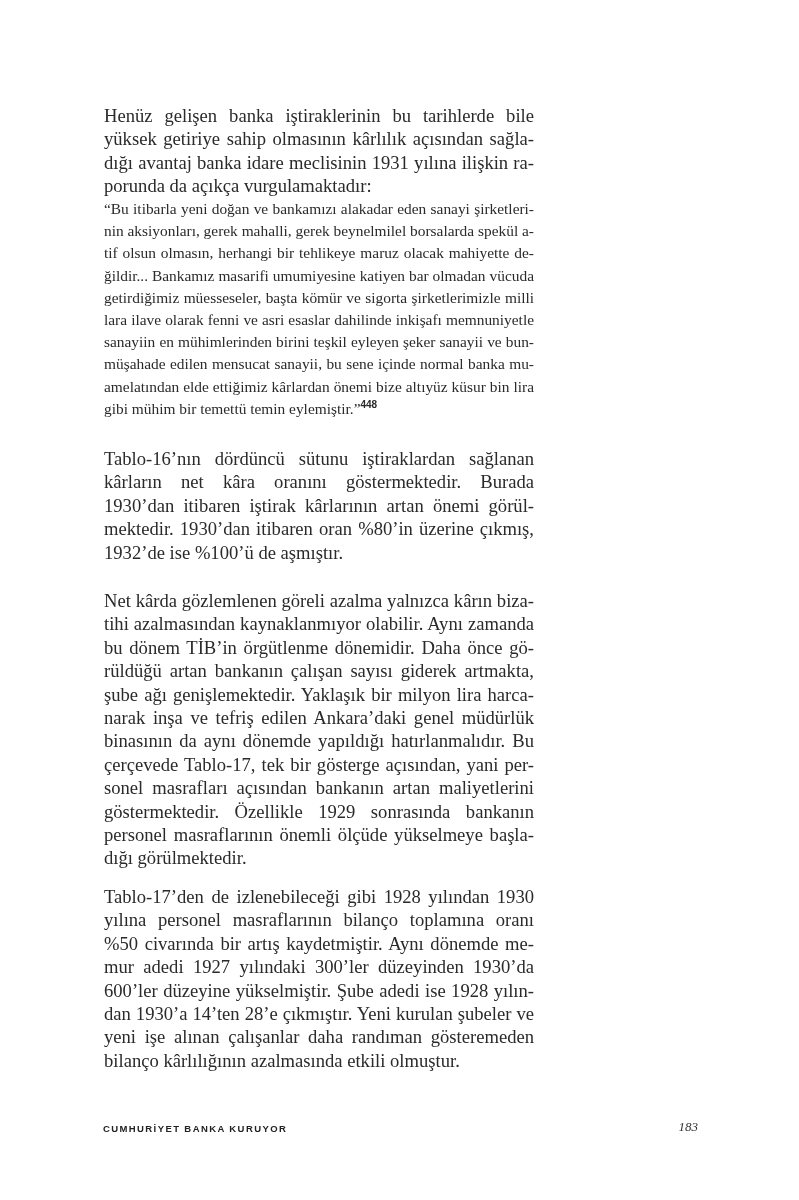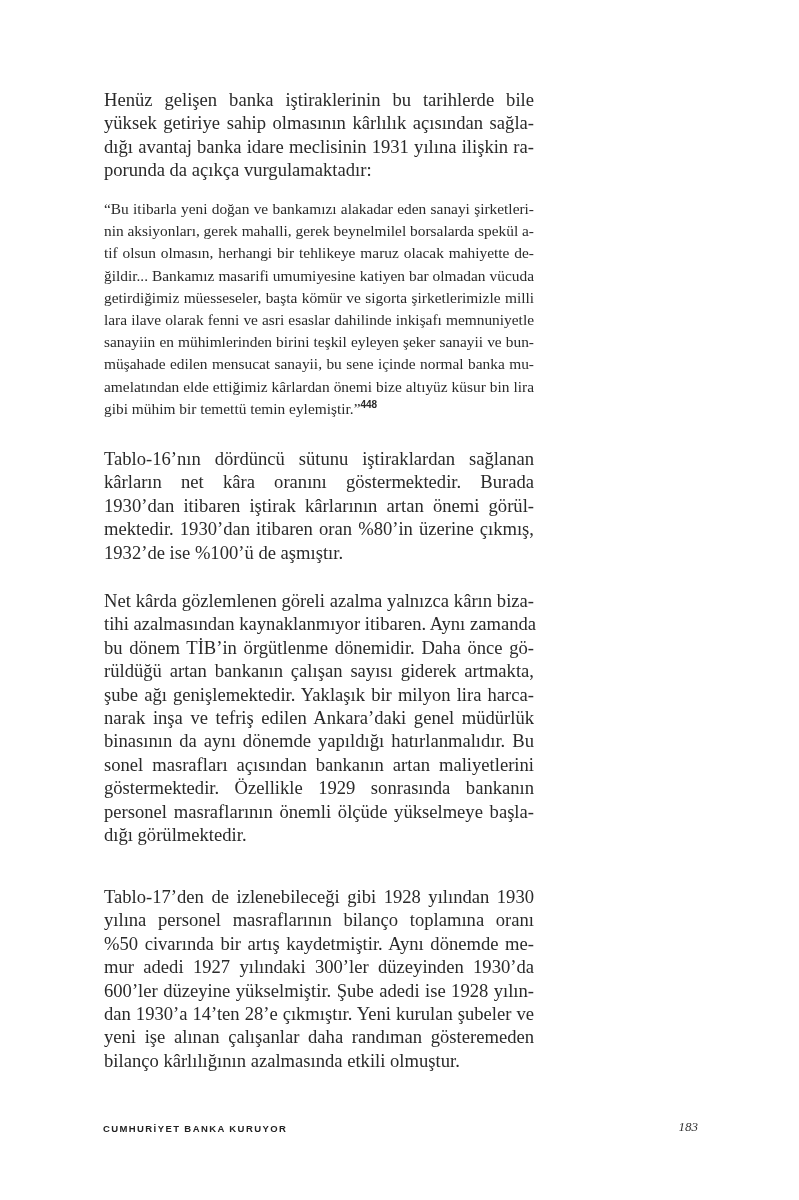--- a/index.html
+++ b/index.html
@@ -49,21 +49,21 @@
       height: 22.2px;
     }
     .footnote-ref {
       font-family: "Liberation Sans", "DejaVu Sans", sans-serif;
       font-weight: bold;
       font-size: 10px;
       vertical-align: super;
       margin-left: 0;
       line-height: 0;
     }
-    #intro { top: 88px; }
+    #intro { top: 104px; }
     #quote { top: 198px; }
     #para2 { top: 447px; }
     #para3 { top: 589px; }
     #para4 { top: 885px; }
     .footer-title {
       position: absolute;
       left: 103px;
       top: 1123px;
       font-family: "Liberation Sans", "DejaVu Sans", sans-serif;
       font-weight: bold;
@@ -109,26 +109,27 @@
   <div class="text-block body-text" id="para2">
     <span class="line">Tablo-16’nın dördüncü sütunu iştiraklardan sağlanan</span>
     <span class="line">kârların net kâra oranını göstermektedir. Burada</span>
     <span class="line">1930’dan itibaren iştirak kârlarının artan önemi görül-</span>
     <span class="line">mektedir. 1930’dan itibaren oran %80’in üzerine çıkmış,</span>
     <span class="line last">1932’de ise %100’ü de aşmıştır.</span>
   </div>
 
   <div class="text-block body-text" id="para3">
     <span class="line">Net kârda gözlemlenen göreli azalma yalnızca kârın biza-</span>
-    <span class="line">tihi azalmasından kaynaklanmıyor itibaren. Aynı zamanda</span>
+    <span class="line">tihi azalmasından kaynaklanmıyor olabilir. Aynı zamanda</span>
     <span class="line">bu dönem TİB’in örgütlenme dönemidir. Daha önce gö-</span>
     <span class="line">rüldüğü artan bankanın çalışan sayısı giderek artmakta,</span>
     <span class="line">şube ağı genişlemektedir. Yaklaşık bir milyon lira harca-</span>
     <span class="line">narak inşa ve tefriş edilen Ankara’daki genel müdürlük</span>
     <span class="line">binasının da aynı dönemde yapıldığı hatırlanmalıdır. Bu</span>
+    <span class="line">çerçevede Tablo-17, tek bir gösterge açısından, yani per-</span>
     <span class="line">sonel masrafları açısından bankanın artan maliyetlerini</span>
     <span class="line">göstermektedir. Özellikle 1929 sonrasında bankanın</span>
     <span class="line">personel masraflarının önemli ölçüde yükselmeye başla-</span>
     <span class="line last">dığı görülmektedir.</span>
   </div>
 
   <div class="text-block body-text" id="para4">
     <span class="line">Tablo-17’den de izlenebileceği gibi 1928 yılından 1930</span>
     <span class="line">yılına personel masraflarının bilanço toplamına oranı</span>
     <span class="line">%50 civarında bir artış kaydetmiştir. Aynı dönemde me-</span>

